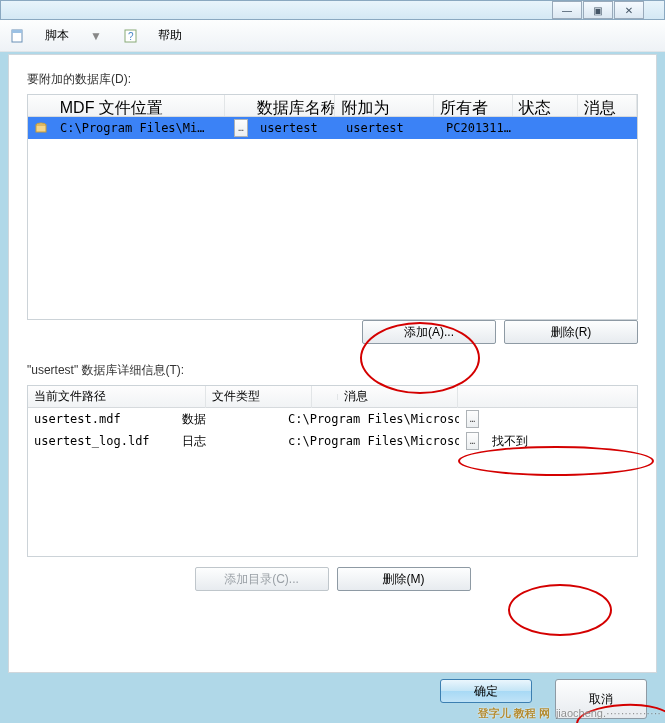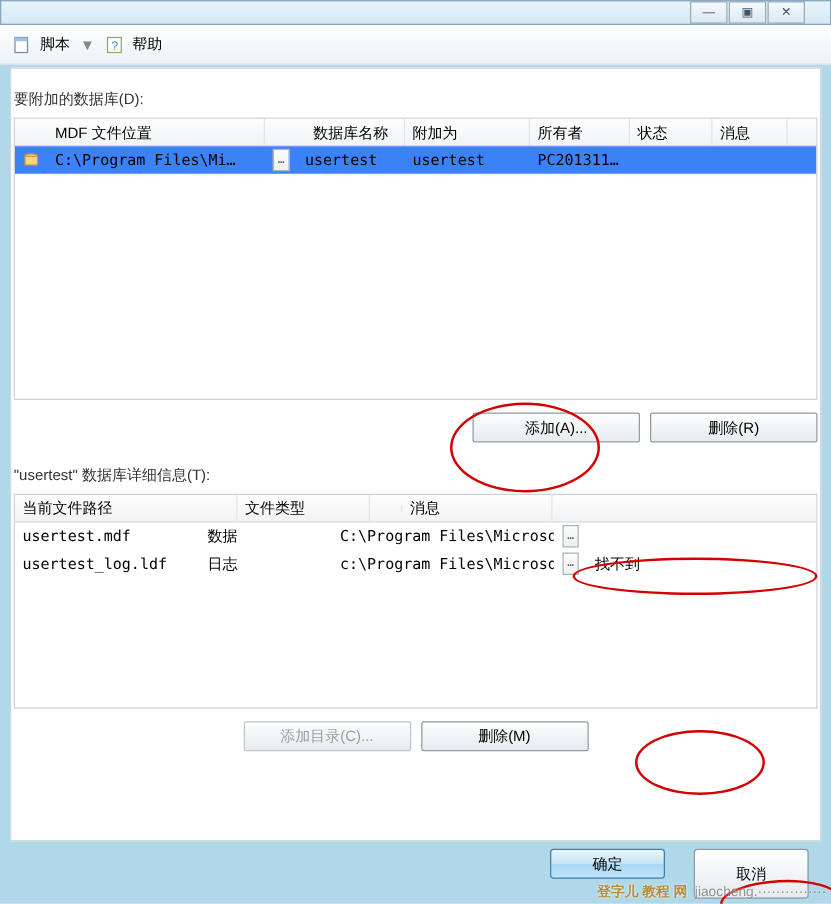--- a/index.html
+++ b/index.html
@@ -36,58 +36,58 @@
       font-size: 10px;
       color: #456;
     }
     .toolbar {
       height: 32px;
       background: linear-gradient(#fdfefe, #eef2f6);
       border-bottom: 1px solid #dfe4e8;
       display: flex;
       align-items: center;
       padding-left: 10px;
-      gap: 6px;
+      gap: 19px;
     }
     .toolbar .icon {
       display: inline-flex;
       align-items: center;
       justify-content: center;
       width: 16px;
       height: 16px;
     }
     .toolbar .sep { color: #888; margin: 0 2px; }
     .main {
       position: absolute;
       top: 54px;
       left: 8px;
       right: 8px;
       bottom: 50px;
       background: #fff;
       border: 1px solid #d0d7dc;
-      padding: 16px 2px;
+      padding: 16px 18px;
     }
     .section-label {
       font-size: 12px;
       color: #333;
       margin-bottom: 6px;
     }
     .grid1 {
       border: 1px solid #ccd3d8;
       height: 226px;
       background: #fff;
       position: relative;
       overflow: hidden;
     }
     .grid1-head {
       display: flex;
       background: linear-gradient(#fdfdfd, #f1f3f5);
       border-bottom: 1px solid #d6dadd;
       height: 22px;
-      font-size: 12px;
+      font-size: 16px;
     }
     .gh {
       padding: 3px 6px;
       border-right: 1px solid #e2e5e7;
       white-space: nowrap;
       overflow: hidden;
     }
     .gh-icon { width: 26px; border-right: none; }
     .gh1 { width: 174px; }
     .ghbtn { width: 26px; border-right:none; }
@@ -117,21 +117,20 @@
     .cell1 { width: 174px; }
     .cellbtn { width: 26px; display:flex; }
     .cell2 { width: 86px; }
     .cell3 { width: 100px; }
     .cell4 { width: 80px; }
 
     .actions-row {
       display: flex;
       justify-content: flex-end;
       gap: 8px;
-      margin-top: 10px;
       margin-bottom: 18px;
     }
     .std-btn {
       width: 134px;
       height: 24px;
       border: 1px solid #8e9aa4;
       background: linear-gradient(#fdfefe, #e7ebef);
       font-size: 12px;
       display: inline-flex;
       align-items: center;

